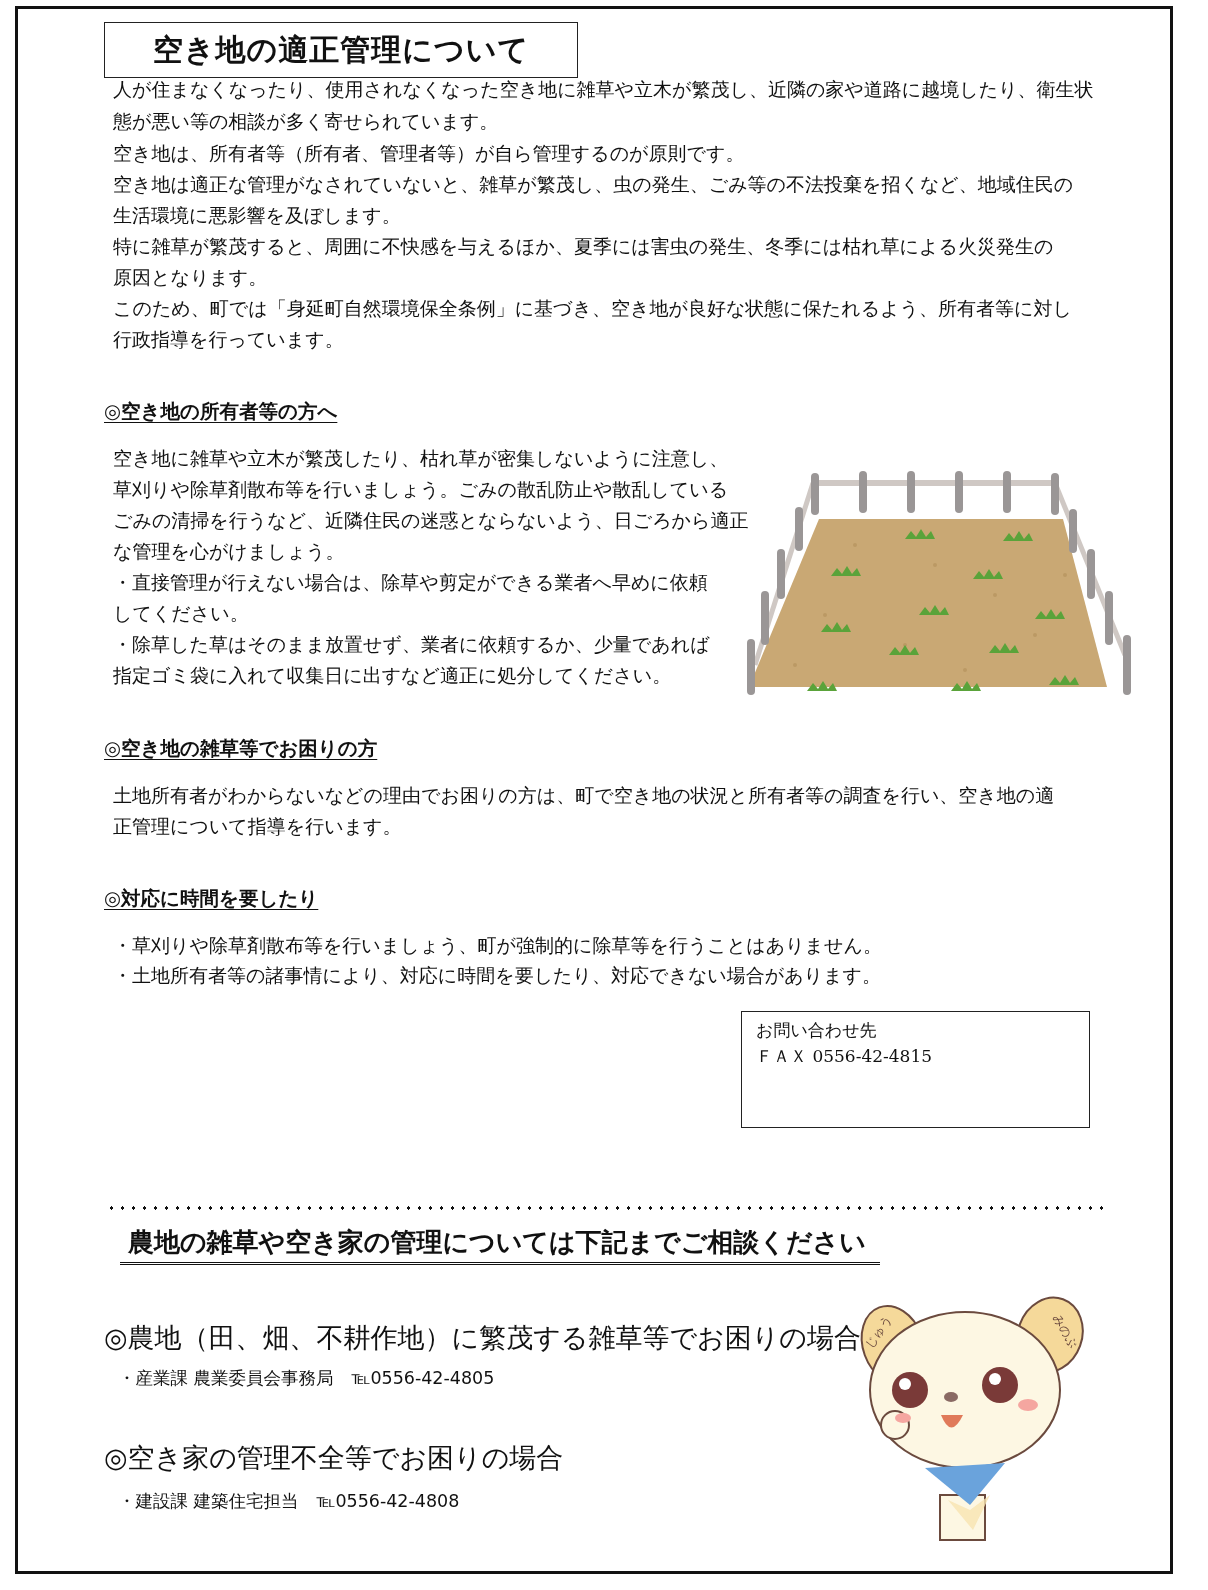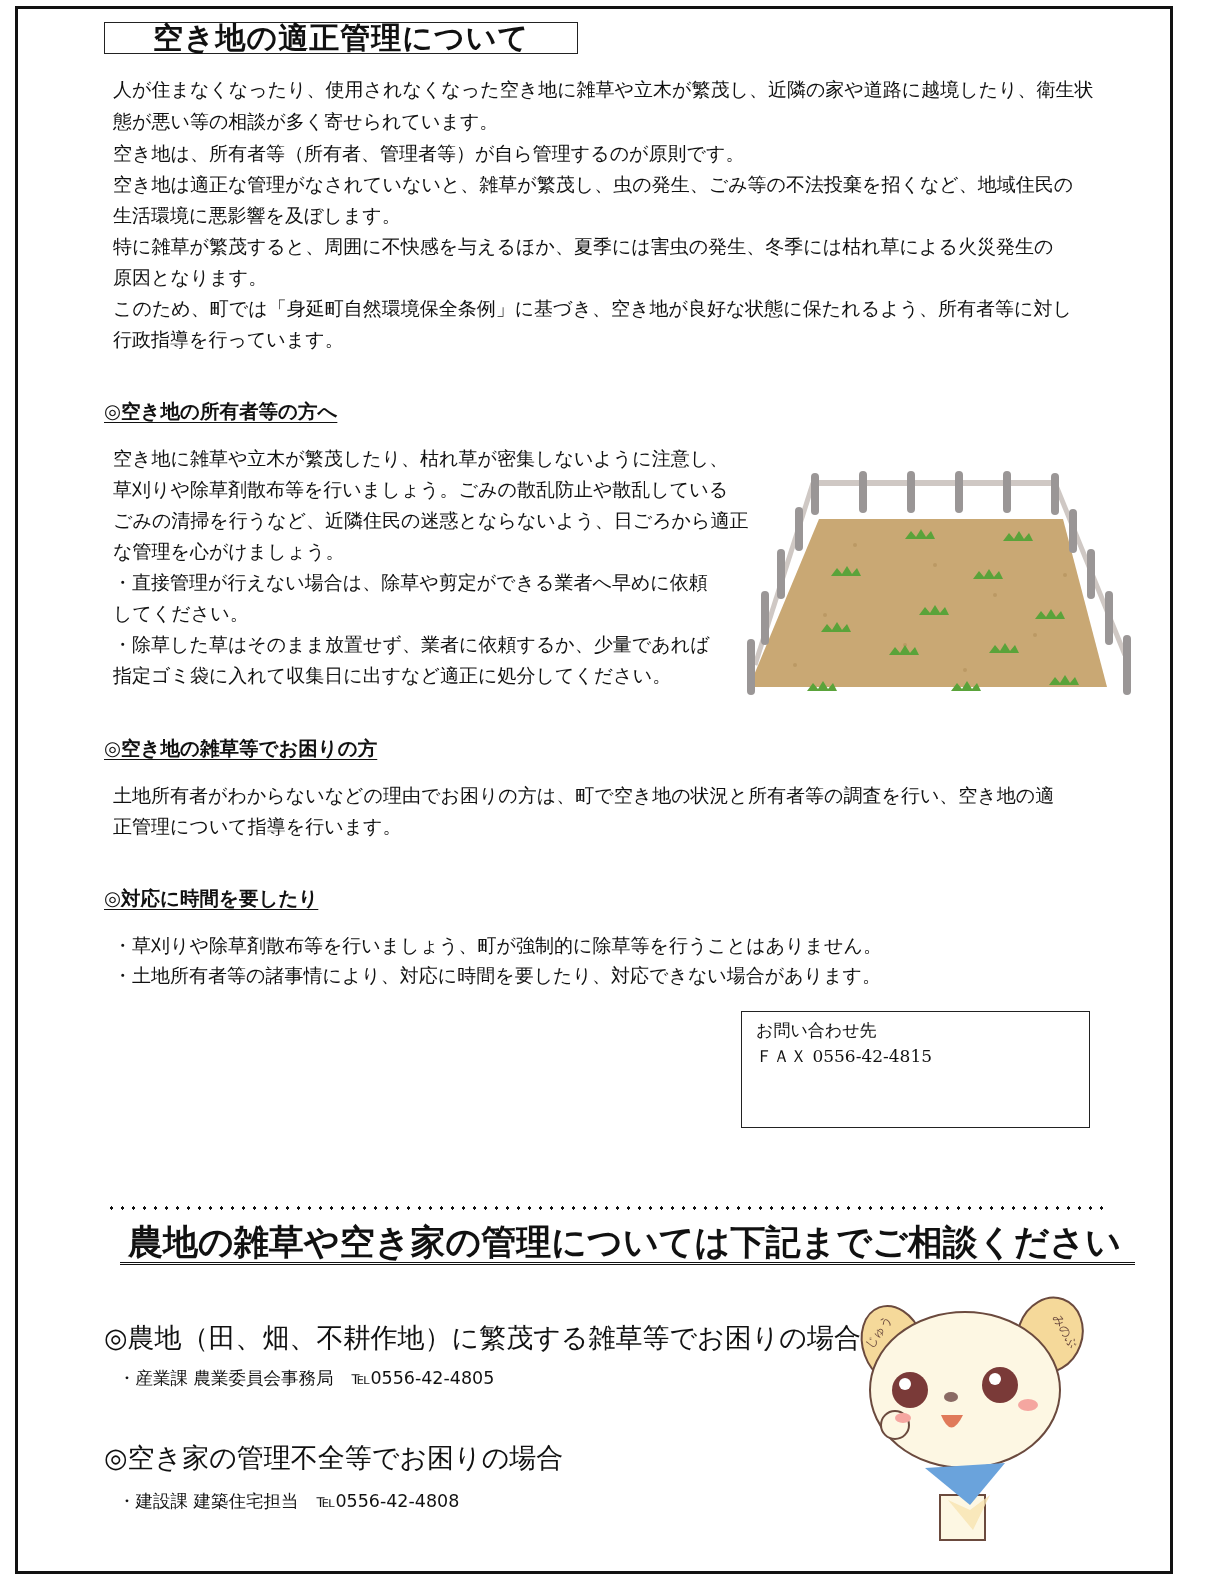--- a/index.html
+++ b/index.html
@@ -1,33 +1,33 @@
 <!DOCTYPE html>
 <html><head>
 <meta charset="utf-8">
 <style>
   html, body { margin: 0; padding: 0; background: #ffffff; }
   body { width: 1208px; height: 1590px; position: relative; overflow: hidden;
          font-family: "DejaVu Sans", "Liberation Sans", sans-serif; color: #111; }
   .frame { position: absolute; left: 15px; top: 6px; width: 1158px; height: 1568px;
            border: 3px solid #111; box-sizing: border-box; }
-  .title-box { position: absolute; left: 104px; top: 22px; width: 474px; height: 32px;
+  .title-box { position: absolute; left: 104px; top: 22px; width: 474px; height: 56px;
                border: 1.5px solid #222; box-sizing: border-box; display: flex;
                align-items: center; justify-content: center; font-size: 30px; font-weight: bold;
                letter-spacing: 1px; font-family: Liberation Serif, serif; }
   .para { position: absolute; left: 113px; font-size: 19px; line-height: 31px; white-space: nowrap; }
   .heading { position: absolute; left: 104px; font-size: 19.5px; font-weight: bold;
              text-decoration: underline; text-underline-offset: 4px; white-space: nowrap; }
   .contact-box { position: absolute; left: 741px; top: 1011px; width: 349px; height: 117px;
                  border: 1.5px solid #222; box-sizing: border-box; padding: 5px 14px;
                  font-family: "DejaVu Serif", "Liberation Serif", serif; font-size: 17px; line-height: 26px; }
   .dots { position: absolute; left: 106px; top: 1206px; width: 1000px; height: 4px;
           background-image: radial-gradient(circle, #111 1.6px, transparent 1.8px);
           background-size: 11px 4px; background-repeat: repeat-x; }
-  .banner { position: absolute; left: 120px; top: 1222px; font-size: 35px; font-weight: bold;
+  .banner { position: absolute; left: 120px; top: 1222px; font-size: 26px; font-weight: bold;
             white-space: nowrap; border-bottom: 3px double #111; padding: 0 14px 0 8px; line-height: 40px; }
   .sub-heading { position: absolute; left: 104px; font-size: 27px; font-weight: normal; white-space: nowrap; }
   .sub-item { position: absolute; left: 118px; font-size: 17.5px; white-space: nowrap; }
   .sub-item .tel { margin-left: 18px; }
   svg { position: absolute; }
 </style>
 </head>
 <body>
 
 <div class="frame"></div>

